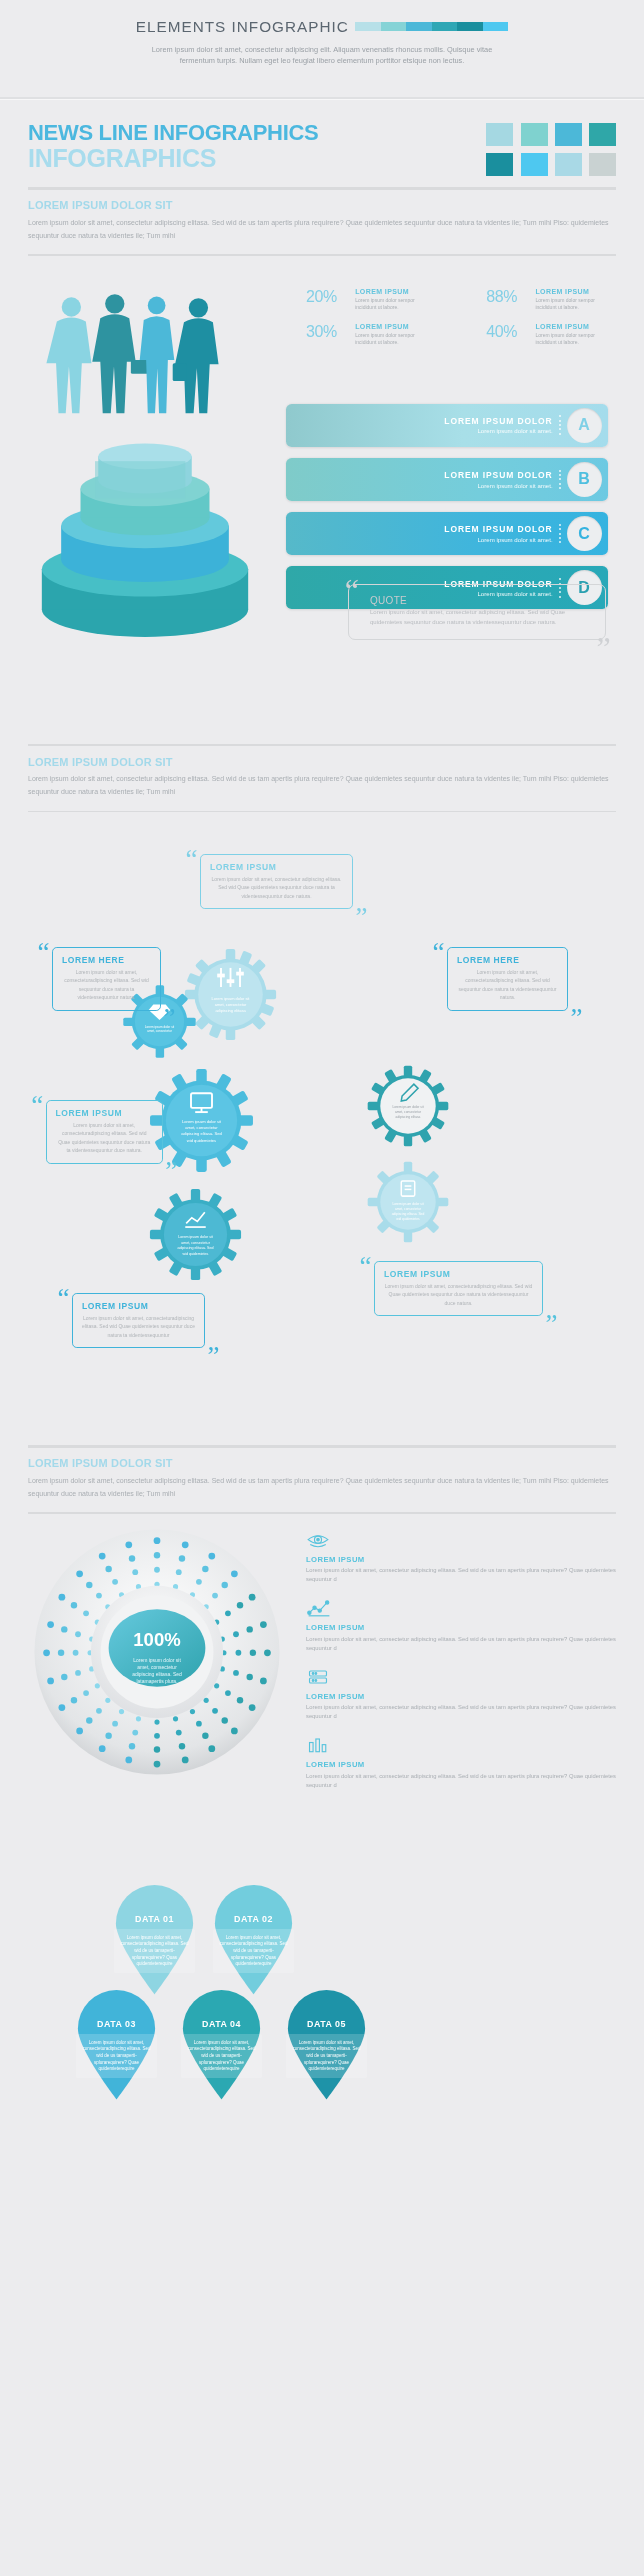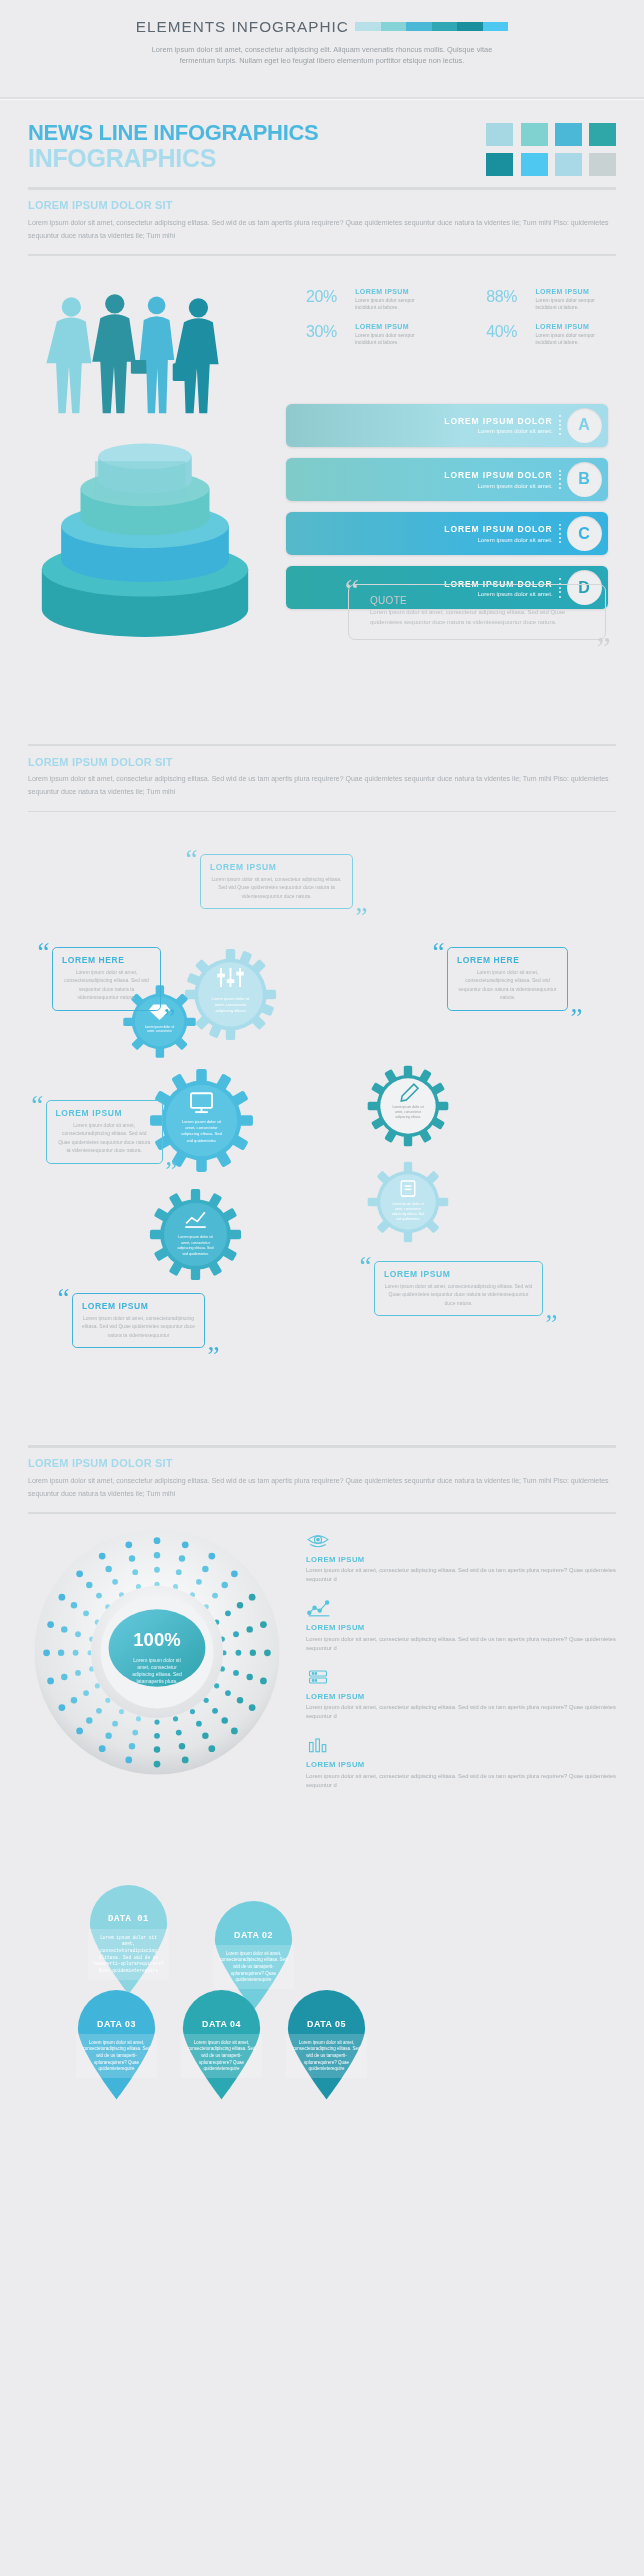--- a/index.html
+++ b/index.html
@@ -734,31 +734,31 @@
           </div>
           <div class="fh">LOREM IPSUM</div>
           <div class="fp">Lorem ipsum dolor sit amet, consectetur adipiscing elitasa. Sed wid de us tam apertis plura requirere? Quae quidemietes sequuntur d</div>
         </div>
       </div>
     </div>
   </div>
 
   <div class="pins">
 
-    <div class="pin" style="left:80px; top:16px;font-family:Liberation Mono, monospace;">
+    <div class="pin" style="left:106px; top:16px;">
       <div class="shape">
         <svg width="97" height="111" viewBox="0 0 120 138">
           <path d="M60 136 C60 136 108 74 108 48 A48 48 0 1 0 12 48 C12 74 60 136 60 136z" fill="#8ed5e2"></path>
         </svg>
         <div class="ptitle">DATA 01</div>
         <div class="pband">Lorem ipsum dolor sit amet, consecteturadipiscing elitasa. Sed wid de us tamaperti-splurarequirere? Quas quidemieterequire</div>
       </div>
     </div>
 
-    <div class="pin" style="left:205px; top:32px;text-decoration:underline;">
+    <div class="pin" style="left:205px; top:16px;text-decoration:underline;">
       <div class="shape">
         <svg width="97" height="111" viewBox="0 0 120 138">
           <path d="M60 136 C60 136 108 74 108 48 A48 48 0 1 0 12 48 C12 74 60 136 60 136z" fill="#72cddd"></path>
         </svg>
         <div class="ptitle">DATA 02</div>
         <div class="pband">Lorem ipsum dolor sit amet, consecteturadipiscing elitasa. Sed wid de us tamaperti-splurarequirere? Quas quidemieterequire</div>
       </div>
     </div>
 
     <div class="pin" style="left:68px; top:121px;">

